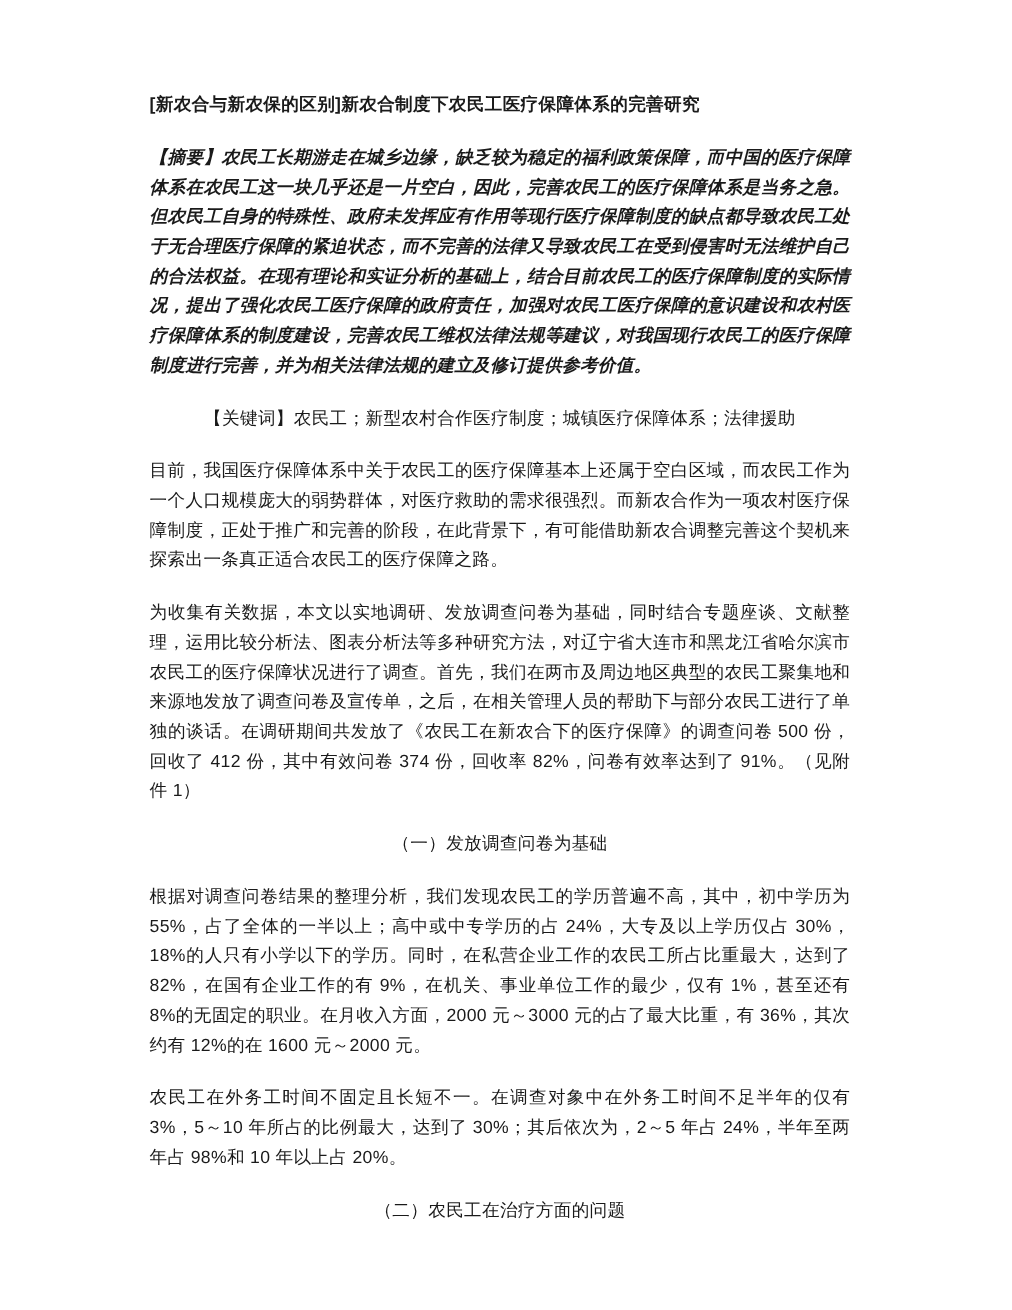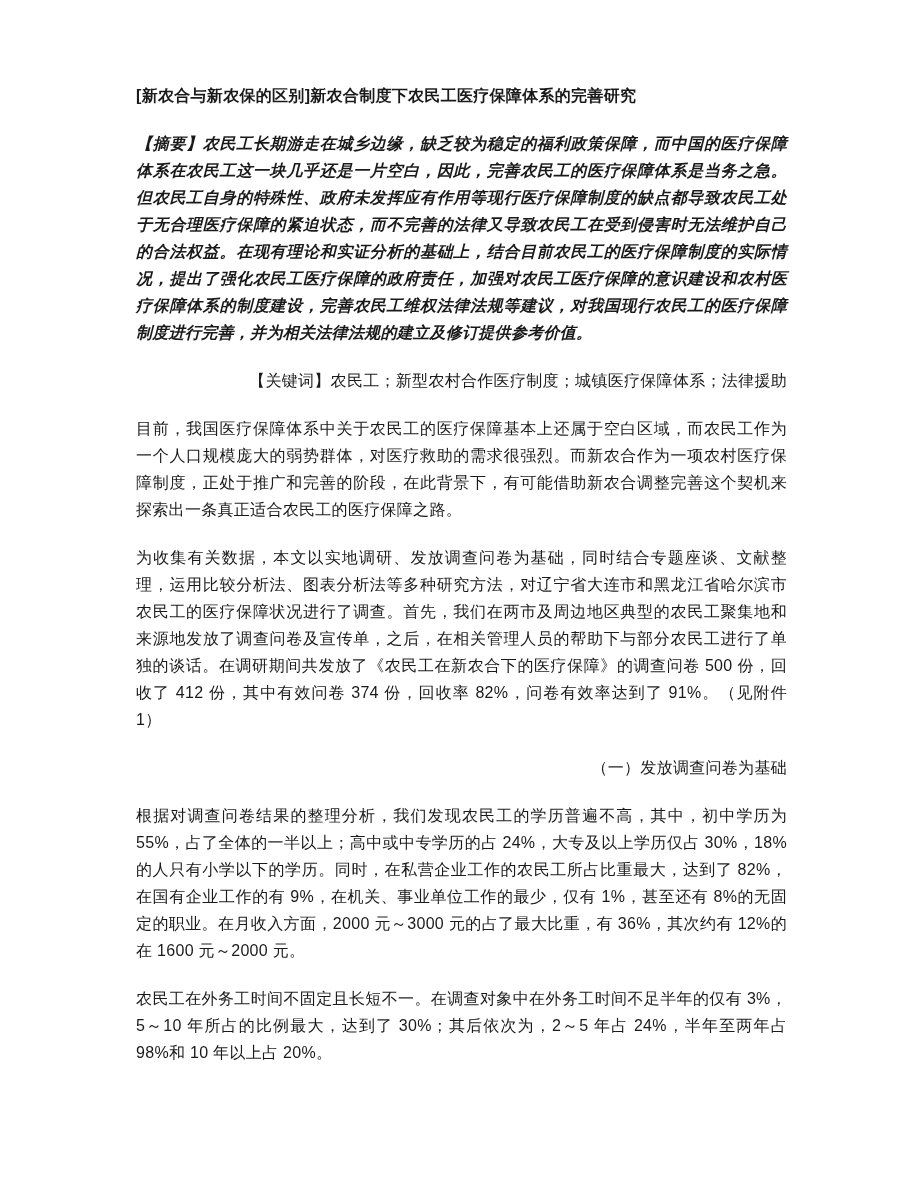--- a/index.html
+++ b/index.html
@@ -16,37 +16,37 @@
     overflow: hidden;
   }
   .page {
     box-sizing: border-box;
     width: 920px;
     height: 1191px;
     padding: 82px 133px 40px 136px;
     background: #ffffff;
   }
   .page p {
-    margin: 0 0 21px 0;
+    margin: 0 14px 21px 0;
     font-size: 16px;
     line-height: 27px;
     text-align: justify;
     text-justify: inter-ideograph;
     letter-spacing: 0.3px;
   }
   .page p.title {
     font-weight: bold;
     text-align: left;
   }
   .page p.bold {
     font-weight: bold;
     font-style: italic;
   }
   .page p.heading {
-    text-align: right;
+    text-align: center;
   }
 </style>
 </head>
 <body>
 
 <div class="page">
   <p class="title">[新农合与新农保的区别]新农合制度下农民工医疗保障体系的完善研究</p>
 
   <p class="bold">【摘要】农民工长期游走在城乡边缘，缺乏较为稳定的福利政策保障，而中国的医疗保障体系在农民工这一块几乎还是一片空白，因此，完善农民工的医疗保障体系是当务之急。但农民工自身的特殊性、政府未发挥应有作用等现行医疗保障制度的缺点都导致农民工处于无合理医疗保障的紧迫状态，而不完善的法律又导致农民工在受到侵害时无法维护自己的合法权益。在现有理论和实证分析的基础上，结合目前农民工的医疗保障制度的实际情况，提出了强化农民工医疗保障的政府责任，加强对农民工医疗保障的意识建设和农村医疗保障体系的制度建设，完善农民工维权法律法规等建议，对我国现行农民工的医疗保障制度进行完善，并为相关法律法规的建立及修订提供参考价值。</p>
 
@@ -56,13 +56,14 @@
   <p>目前，我国医疗保障体系中关于农民工的医疗保障基本上还属于空白区域，而农民工作为一个人口规模庞大的弱势群体，对医疗救助的需求很强烈。而新农合作为一项农村医疗保障制度，正处于推广和完善的阶段，在此背景下，有可能借助新农合调整完善这个契机来探索出一条真正适合农民工的医疗保障之路。</p>
 
   <p>为收集有关数据，本文以实地调研、发放调查问卷为基础，同时结合专题座谈、文献整理，运用比较分析法、图表分析法等多种研究方法，对辽宁省大连市和黑龙江省哈尔滨市农民工的医疗保障状况进行了调查。首先，我们在两市及周边地区典型的农民工聚集地和来源地发放了调查问卷及宣传单，之后，在相关管理人员的帮助下与部分农民工进行了单独的谈话。在调研期间共发放了《农民工在新农合下的医疗保障》的调查问卷 500 份，回收了 412 份，其中有效问卷 374 份，回收率 82%，问卷有效率达到了 91%。（见附件 1）</p>
 
   <p class="heading">（一）发放调查问卷为基础</p>
 
   <p>根据对调查问卷结果的整理分析，我们发现农民工的学历普遍不高，其中，初中学历为 55%，占了全体的一半以上；高中或中专学历的占 24%，大专及以上学历仅占 30%，18%的人只有小学以下的学历。同时，在私营企业工作的农民工所占比重最大，达到了 82%，在国有企业工作的有 9%，在机关、事业单位工作的最少，仅有 1%，甚至还有 8%的无固定的职业。在月收入方面，2000 元～3000 元的占了最大比重，有 36%，其次约有 12%的在 1600 元～2000 元。</p>
 
   <p>农民工在外务工时间不固定且长短不一。在调查对象中在外务工时间不足半年的仅有 3%，5～10 年所占的比例最大，达到了 30%；其后依次为，2～5 年占 24%，半年至两年占 98%和 10 年以上占 20%。</p>
 
+  <p class="heading">（二）农民工在治疗方面的问题</p>
 </div>
 
 </body></html>

